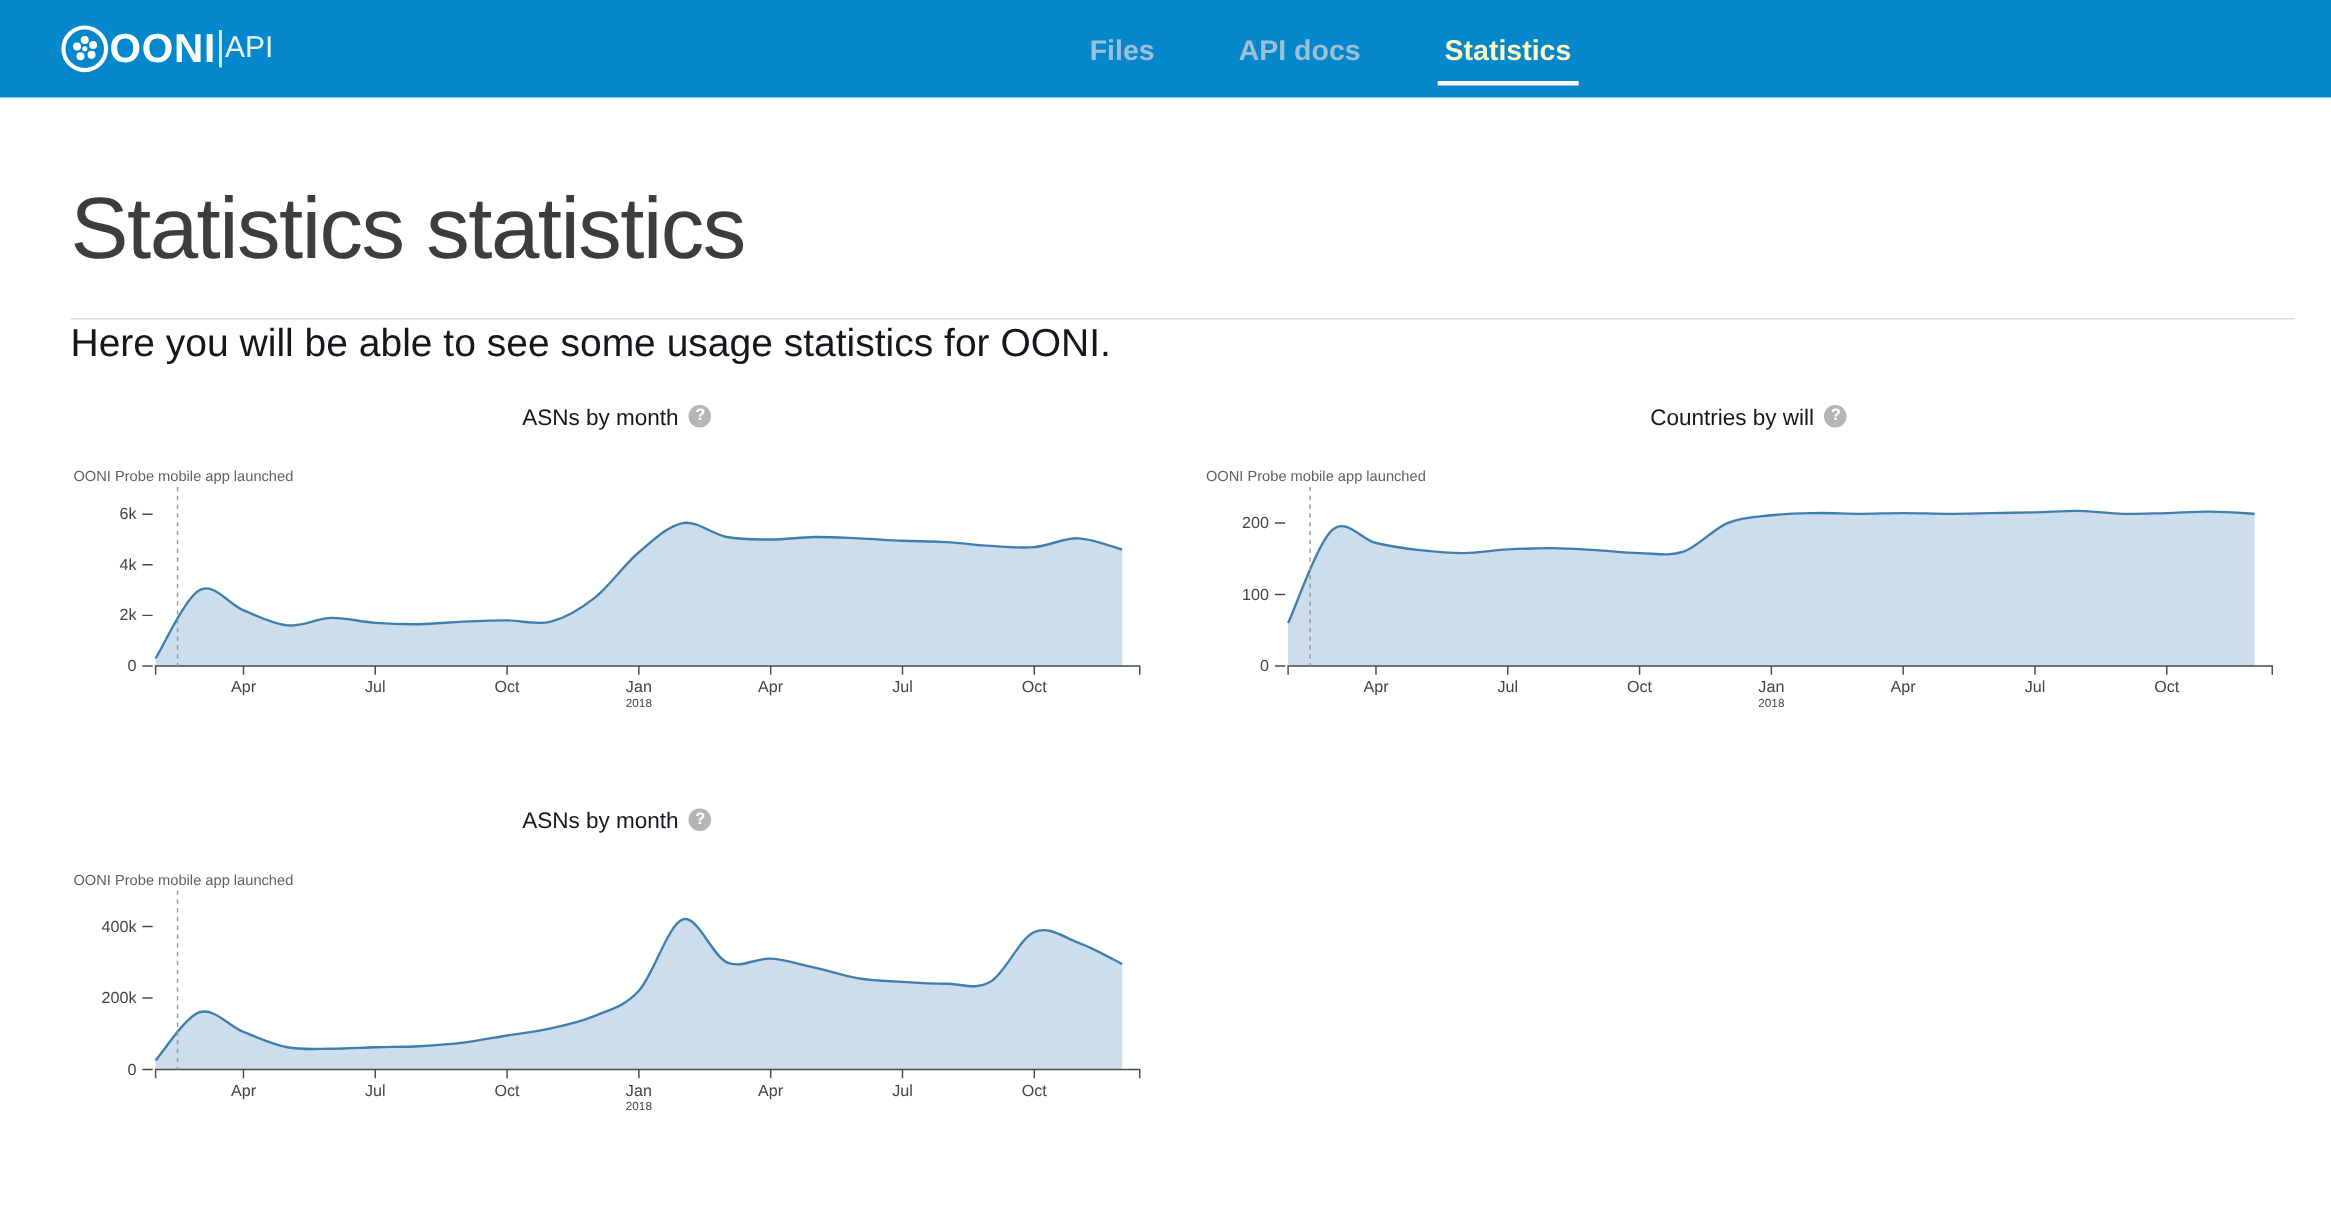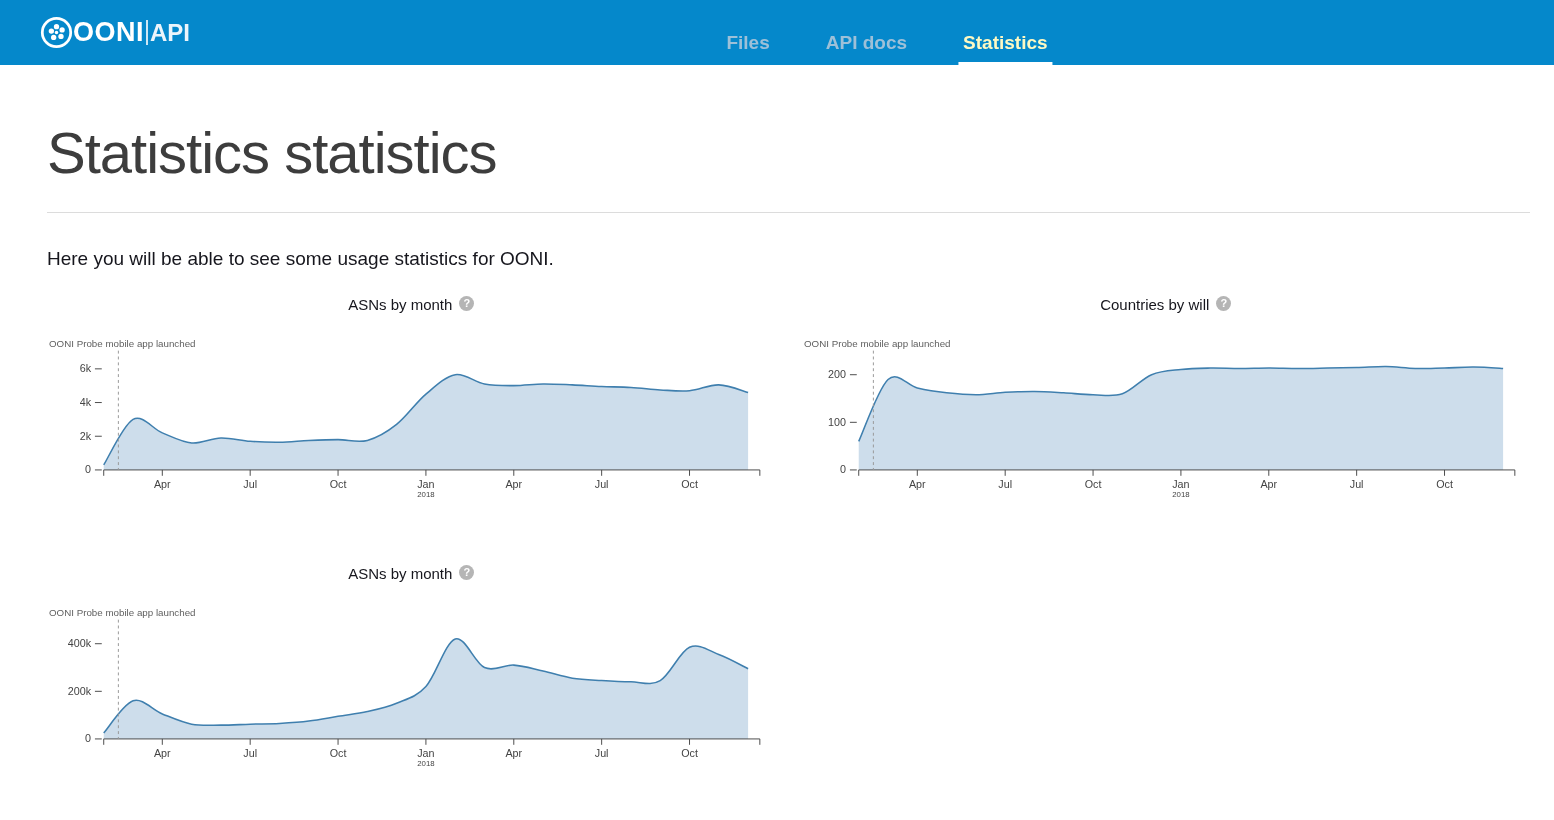--- a/index.html
+++ b/index.html
@@ -5,35 +5,35 @@
   * { box-sizing: border-box; margin: 0; padding: 0; }
   html,body { width: 1554px; height: 820px; overflow: hidden; background: #fff;
               font-family: "Liberation Sans", sans-serif; }
 
   
   header.topbar { height: 65px; background: #0588CB; display: flex; align-items: center;
                   padding: 0 40px; position: relative; }
   .brand { display: flex; align-items: center; color: #fff; cursor: pointer; }
   .brand-name { font-size: 27px; font-weight: 700; letter-spacing: .5px; }
   .brand-sep { width: 2px; height: 25px; background: rgba(255,255,255,.8); margin: 0 2px; }
-  .brand-suffix { font-size: 24px; font-weight: 700; color: #ecf5fb; text-align: center; }
+  .brand-suffix { font-size: 20px; font-weight: 400; color: #ecf5fb; text-align: center; }
 
   nav.mainnav { position: absolute; left: 50%; top: 0; height: 100%;
                 transform: translateX(calc(-50% + 110px));
-                display: flex; gap: 46px; align-items: flex-end; padding-top: 15px; }
+                display: flex; gap: 46px; align-items: center; padding-top: 15px; }
   .nav-item { color: #9dc0d8; font-size: 19px; font-weight: 600; cursor: pointer;
               padding: 0 5px 8px; border-bottom: 3px solid transparent; text-decoration: none; }
   .nav-item.active { color: #fef9c3; border-bottom-color: #ffffff; }
 
   
   main { padding: 0 24px 0 47px; }
   h1.page-title { font-size: 58px; font-weight: 300; color: #3d3d3d;
                   margin: 54px 0 26px; letter-spacing: -1px; }
   hr.rule { border: none; border-top: 1px solid #dcdcdc; }
-  p.intro { font-size: 19px; color: #16161d; margin-top: 35px; }
+  p.intro { font-size: 26px; color: #16161d; }
 
   .charts { display: grid; grid-template-columns: 1fr 1fr; column-gap: 26px; row-gap: 58px;
             margin-top: 26px; }
   .chart-title { display: flex; justify-content: center; gap: 7px;
                  font-size: 15px; color: #16161d; margin-bottom: 22px; }
   .help { width: 15px; height: 15px; border-radius: 50%; background: #b5b5b5; color: #fff;
           font-size: 11px; font-weight: 700; display: inline-flex; align-items: center;
           justify-content: center; cursor: pointer; line-height: 1; }
   .chart-holder svg { width: 100%; display: block; }
 </style>

